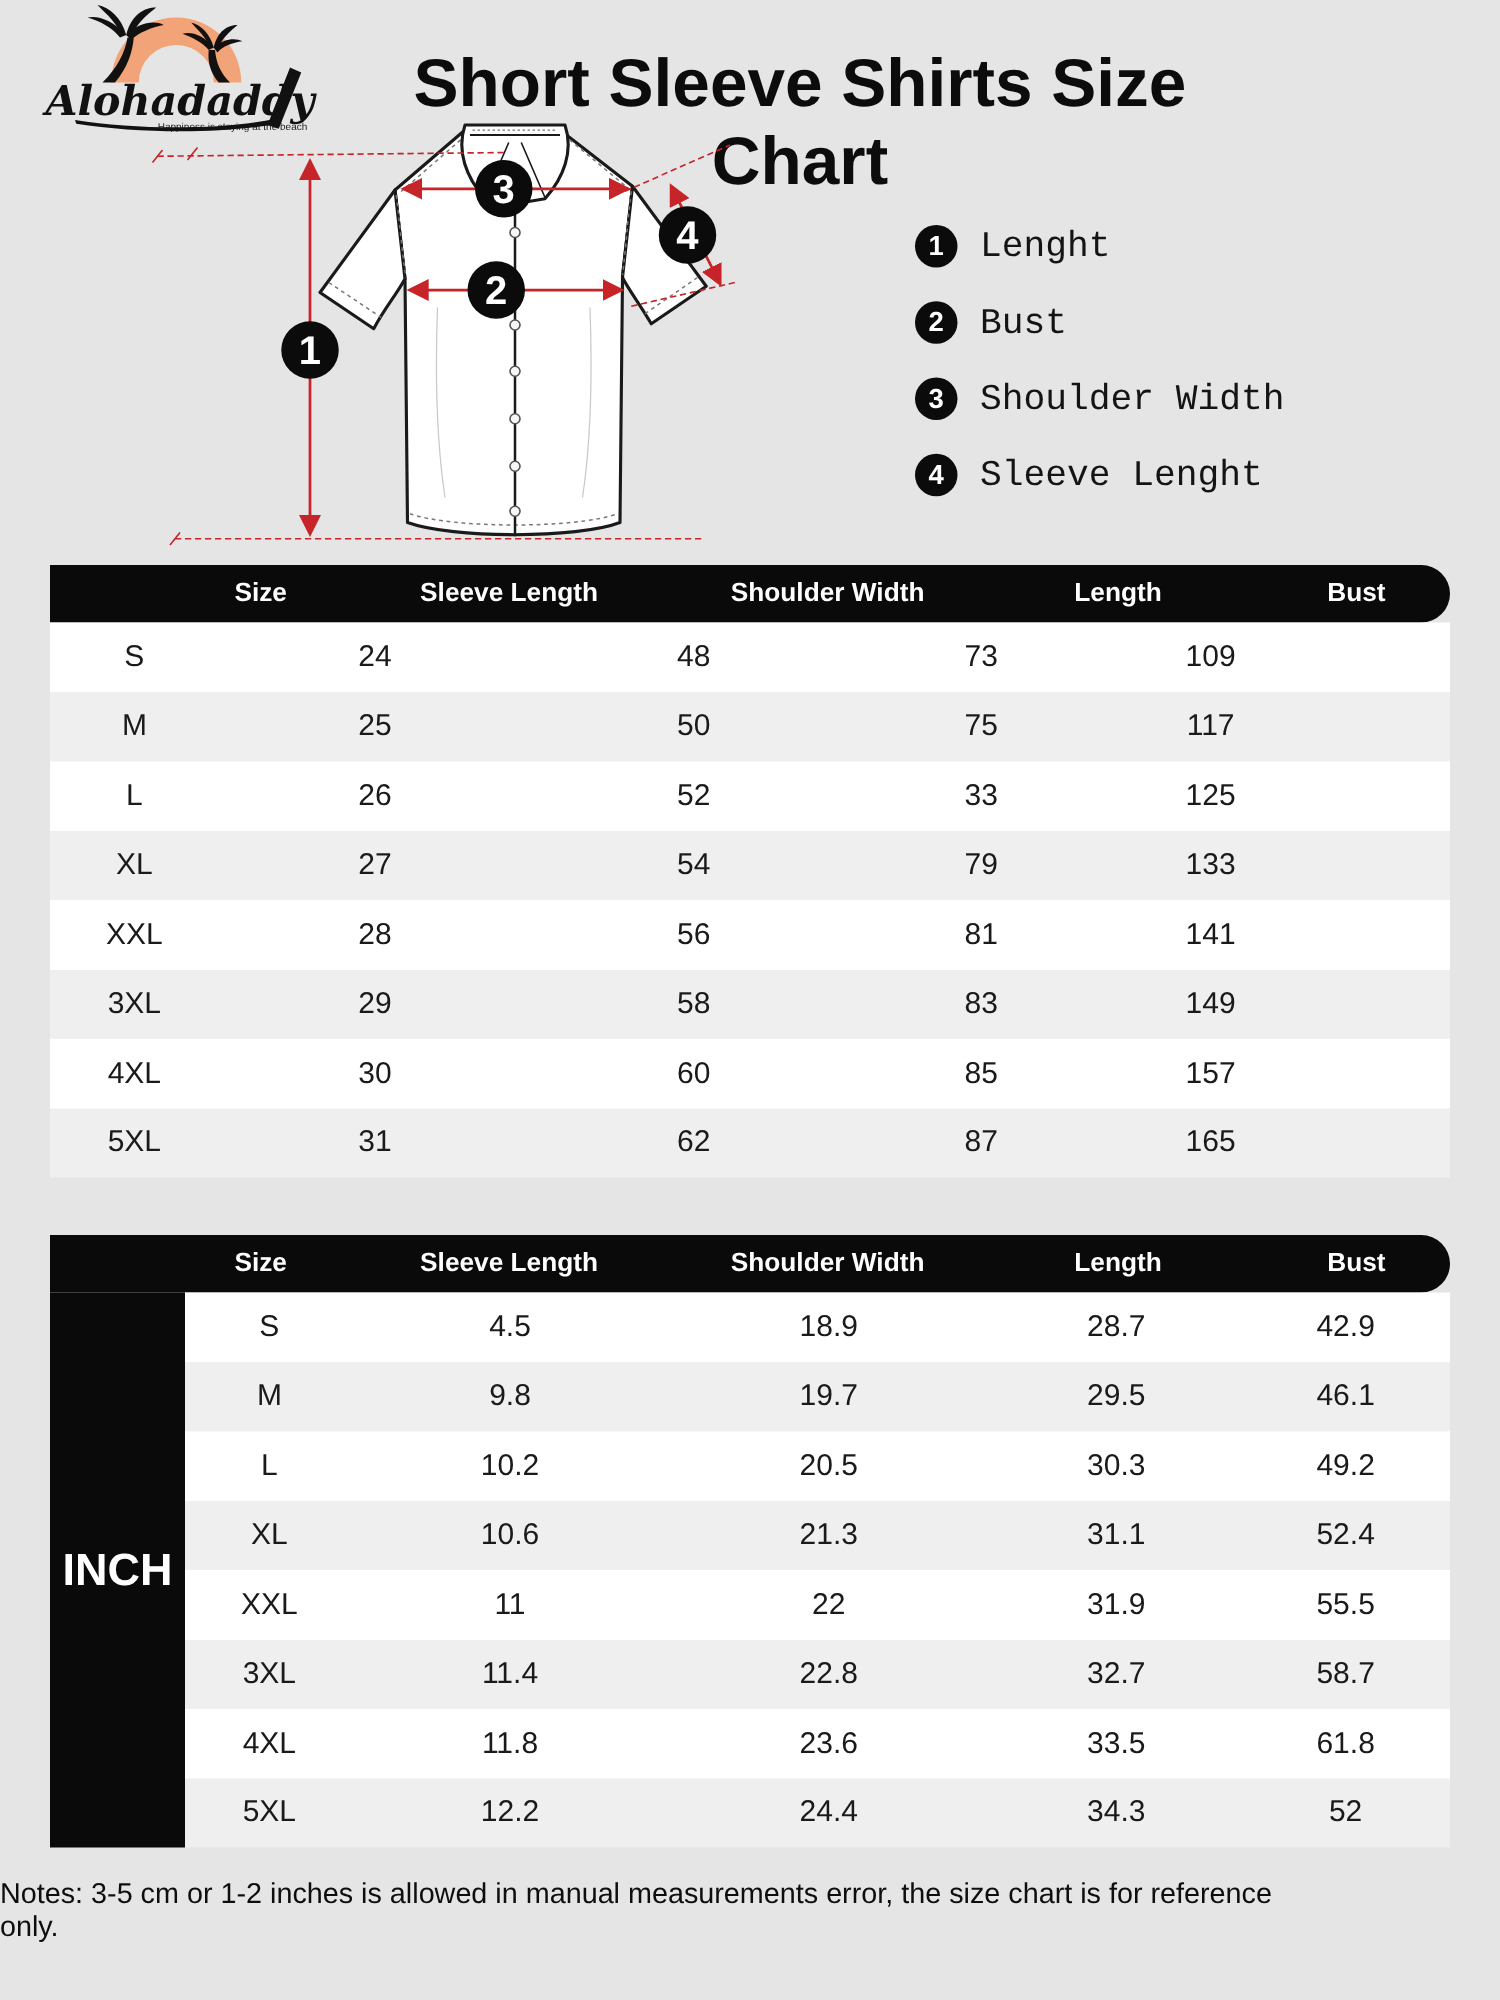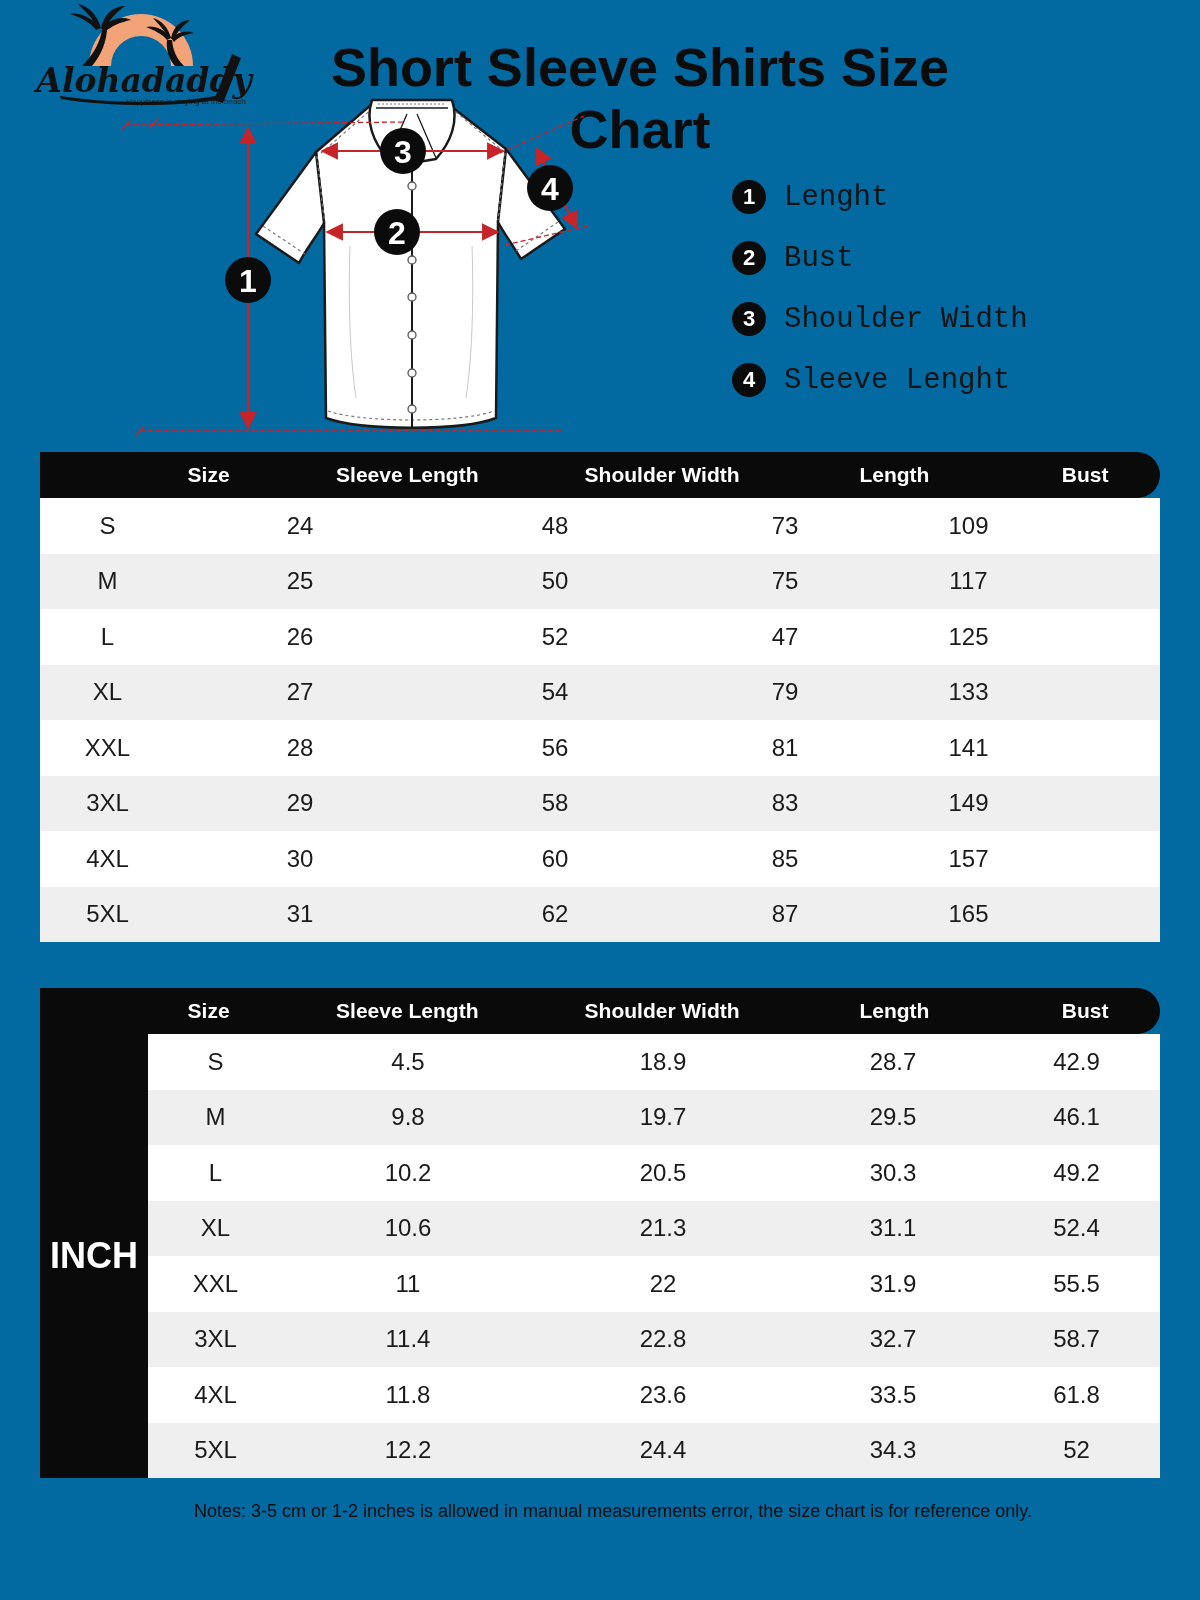--- a/index.html
+++ b/index.html
@@ -1,16 +1,16 @@
 <!DOCTYPE html>
 <html><head>
 <meta charset="utf-8">
 <style>
   html,body{margin:0;padding:0;background:#fff;}
-  .page{position:relative;width:1200px;height:1600px;background:#0369a1;
+  .page{position:relative;width:1200px;height:1600px;background:#e5e5e5;
         font-family:"Liberation Sans",sans-serif;overflow:hidden;}
 
   
   .logo{position:absolute;left:26px;top:4px;width:245px;height:112px;}
   .title{position:absolute;left:270px;top:36px;width:740px;text-align:center;
          font-size:54px;font-weight:bold;color:#0c0c0c;}
 
   
   .diagram{position:absolute;left:110px;top:96px;width:480px;height:352px;}
 
@@ -32,22 +32,22 @@
   .unit-cell{width:108px;background:#0a0a0a;color:#fff;font-weight:bold;
              display:flex;align-items:center;justify-content:center;}
   #table-cm .unit-cell{font-size:46px;}
   #table-inch .unit-cell{font-size:36px;}
   .rows{flex:1;display:flex;flex-direction:column;}
   .row{height:55.5px;display:flex;align-items:center;background:#ffffff;}
   .row:nth-child(even){background:#efefef;}
   .td{font-size:24px;color:#1a1a1a;text-align:center;}
   .c0{width:135px;}.c1{width:250px;}.c2{width:260px;}.c3{width:200px;}.c4{width:167px;}
 
-  .notes{position:absolute;left:0;top:1501px;width:1032px;text-align:right;
-         font-size:18px;color:#0e0e0e;}
+  .notes{position:absolute;left:0;top:1501px;width:1032px;text-align:left;
+         font-size:23px;color:#0e0e0e;}
 </style>
 </head>
 <body>
 
 <div class="page">
 
   <svg class="logo" viewBox="0 0 245 112">
     <g>
       <path d="M 63,62 A 52,52 0 0 1 167,62 L 145,62 A 30,30 0 0 0 85,62 Z" fill="#f2a478"></path>
     </g>
@@ -200,21 +200,21 @@
             <div class="td c0">M</div>
             <div class="td c1">25</div>
             <div class="td c2">50</div>
             <div class="td c3">75</div>
             <div class="td c4">117</div>
           </div>
           <div class="row">
             <div class="td c0">L</div>
             <div class="td c1">26</div>
             <div class="td c2">52</div>
-            <div class="td c3">47</div>
+            <div class="td c3">33</div>
             <div class="td c4">125</div>
           </div>
           <div class="row">
             <div class="td c0">XL</div>
             <div class="td c1">27</div>
             <div class="td c2">54</div>
             <div class="td c3">79</div>
             <div class="td c4">133</div>
           </div>
           <div class="row">

